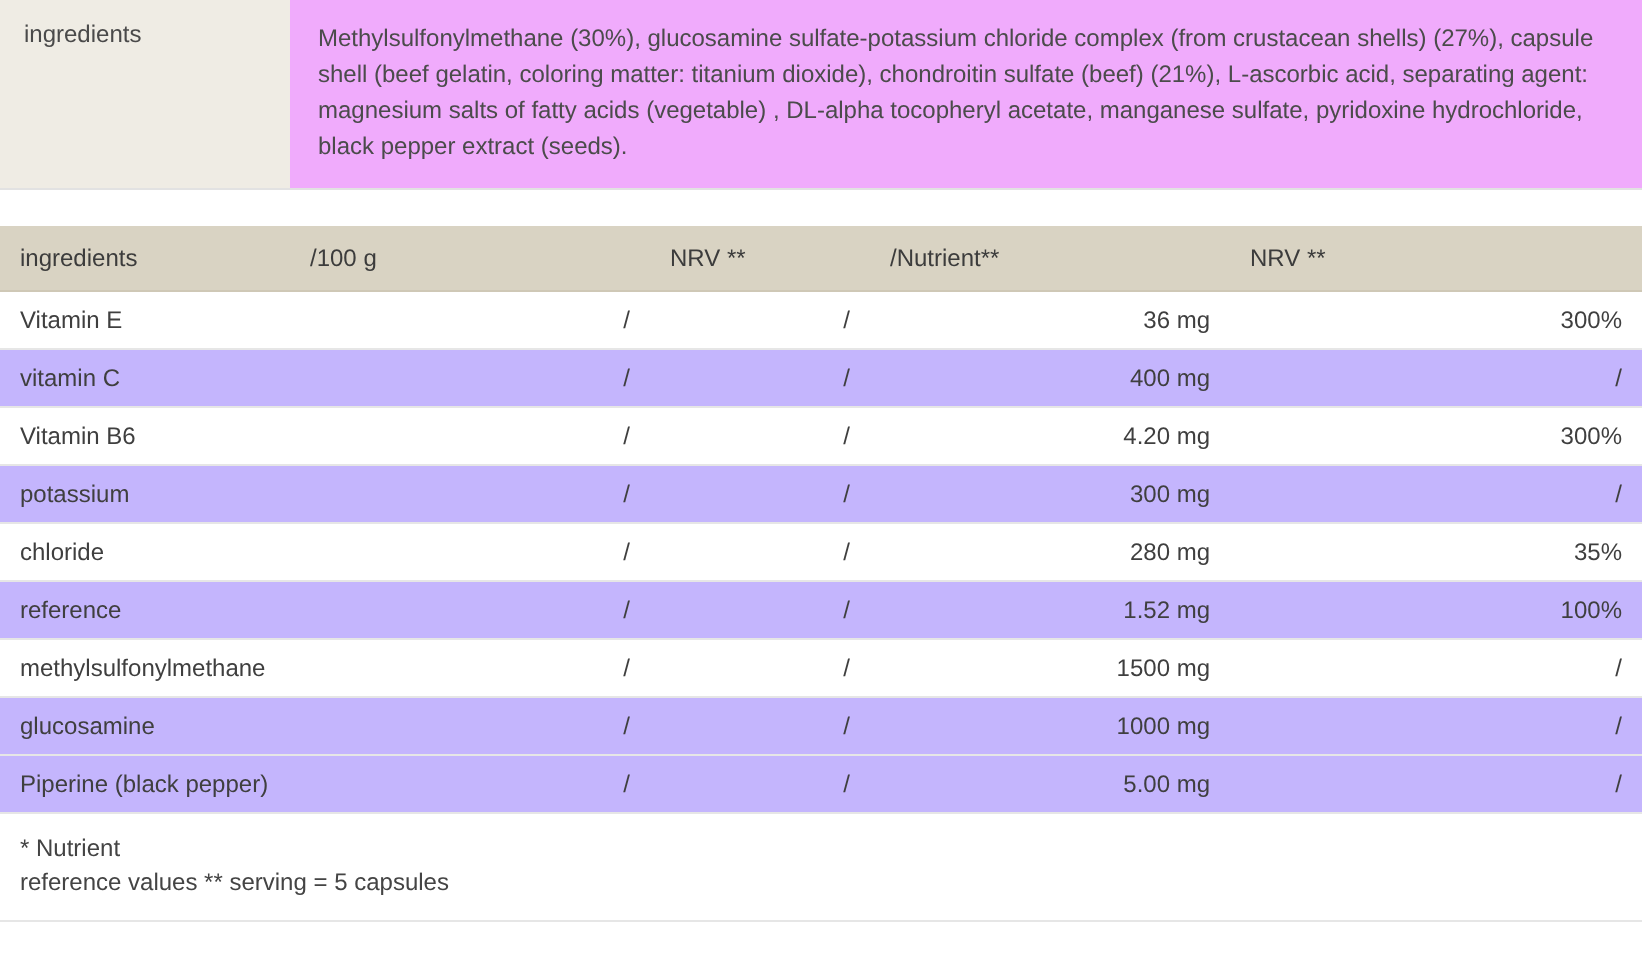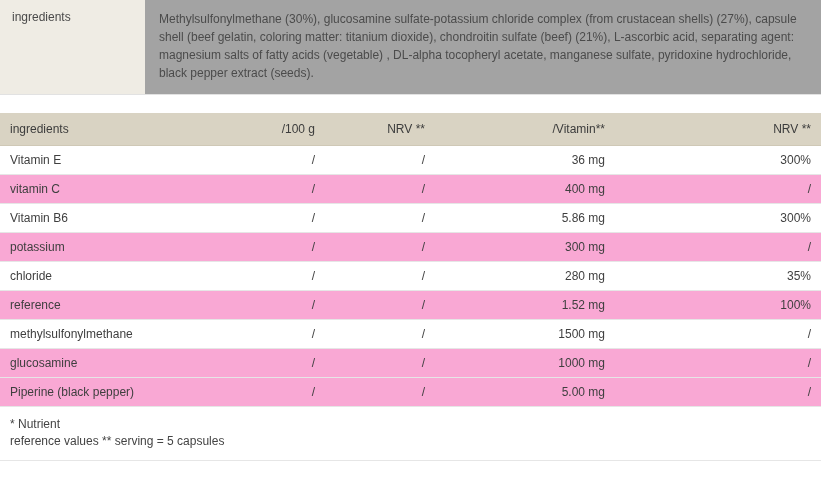--- a/index.html
+++ b/index.html
@@ -36,21 +36,21 @@
     border-bottom: 1px solid #e2e2e2;
   }
   .ing-label {
     width: 145px;
     background: #efece4;
     color: #4a4a4a;
     font-size: 12px;
     padding: 10px 12px;
   }
   .ing-text {
-    background: #a3a3a3;
+    background: #f0abfc;
     color: #4b4b4b;
     line-height: 18px;
     padding: 10px 14px 12px 14px;
   }
 
   .spacer-row td {
     height: 18px;
     padding: 0;
     border: none;
     background: #ffffff;
@@ -58,30 +58,30 @@
 
   
   .nut-head td {
     background: #d9d3c3;
     color: #3c3c3c;
     font-size: 12px;
     padding: 9px 10px;
     border-bottom: 1px solid #cfc8b6;
   }
   .nut-head td.c-name { text-align: left; }
-  .nut-head td.num { text-align: right; }
+  .nut-head td.num { }
 
   .nut-row td {
     border-bottom: 1px solid #e6e6e6;
     padding: 7px 10px;
     font-size: 12px;
     color: #3f3f3f;
   }
   .nut-row.odd td { background: #ffffff; }
-  .nut-row.even td { background: #f9a8d4; }
+  .nut-row.even td { background: #c4b5fd; }
   .nut-row td.num { text-align: right; }
   .nut-row td.c-name { text-align: left; }
 
   .col-name { width: 145px; }
   .col-p100 { width: 180px; }
   .col-nrv1 { width: 110px; }
   .col-port { width: 180px; }
   .col-nrv2 { width: 206px; }
 
   
@@ -126,21 +126,21 @@
         <col class="col-p100">
         <col class="col-nrv1">
         <col class="col-port">
         <col class="col-nrv2">
     </colgroup>
     <tbody>
       <tr class="nut-head">
         <td class="c-name">ingredients</td>
         <td class="num">/100 g</td>
         <td class="num">NRV **</td>
-        <td class="num">/Vitamin**</td>
+        <td class="num">/Nutrient**</td>
         <td class="num">NRV **</td>
       </tr>
 
       <tr class="nut-row odd">
         <td class="c-name">Vitamin E</td>
         <td class="num">/</td>
         <td class="num">/</td>
         <td class="num">36 mg</td>
         <td class="num">300%</td>
       </tr>
@@ -148,21 +148,21 @@
         <td class="c-name">vitamin C</td>
         <td class="num">/</td>
         <td class="num">/</td>
         <td class="num">400 mg</td>
         <td class="num">/</td>
       </tr>
       <tr class="nut-row odd">
         <td class="c-name">Vitamin B6</td>
         <td class="num">/</td>
         <td class="num">/</td>
-        <td class="num">5.86 mg</td>
+        <td class="num">4.20 mg</td>
         <td class="num">300%</td>
       </tr>
       <tr class="nut-row even">
         <td class="c-name">potassium</td>
         <td class="num">/</td>
         <td class="num">/</td>
         <td class="num">300 mg</td>
         <td class="num">/</td>
       </tr>
       <tr class="nut-row odd">

